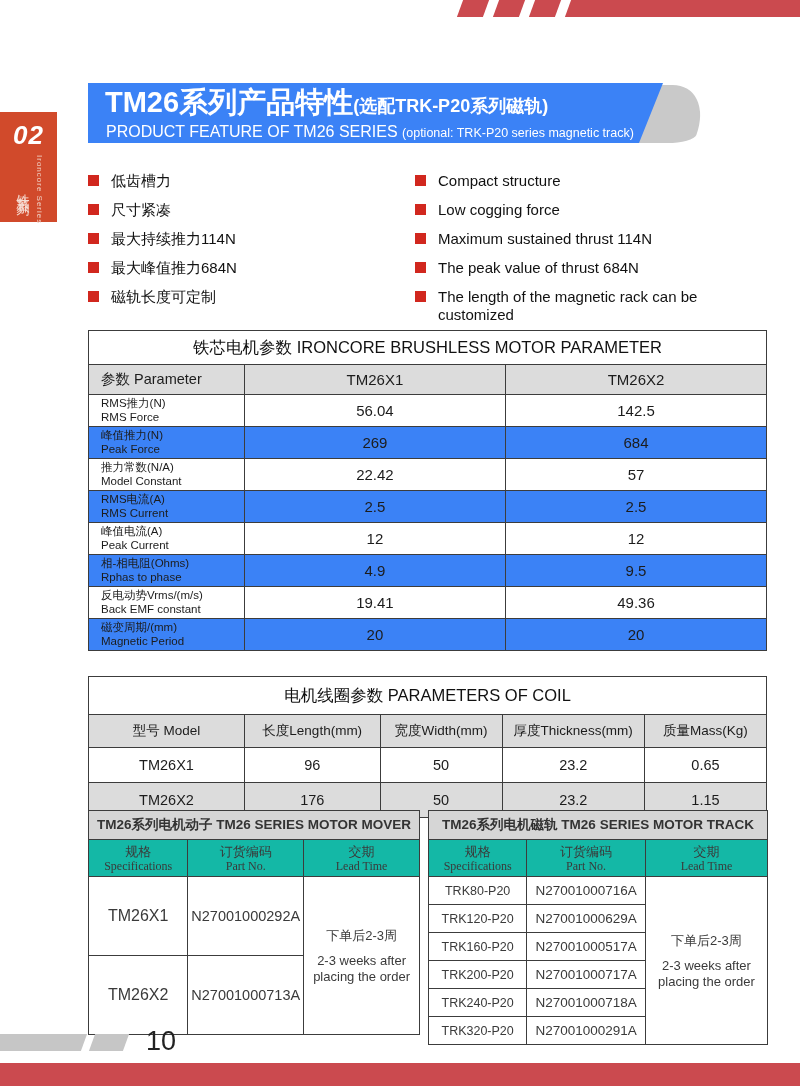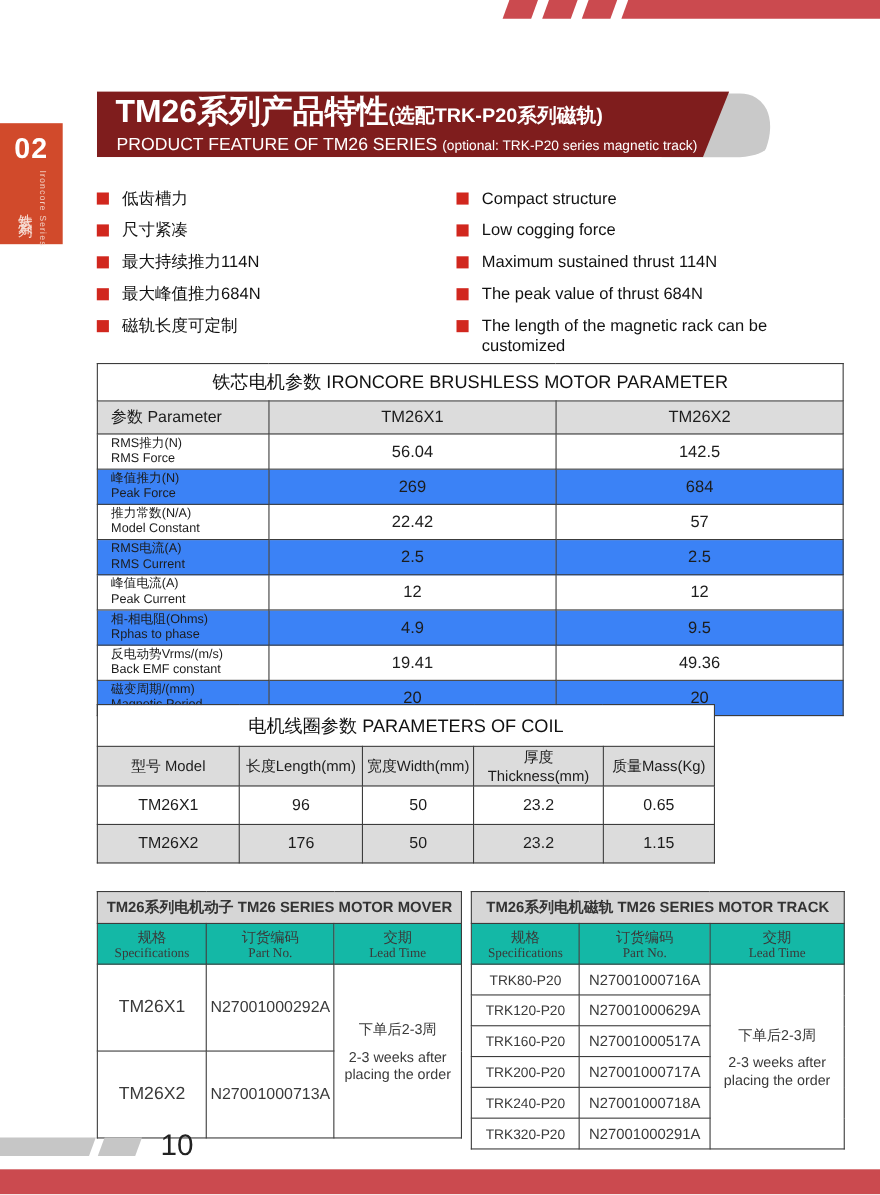--- a/index.html
+++ b/index.html
@@ -7,29 +7,29 @@
         font-family:"Liberation Sans","DejaVu Sans",sans-serif;color:#1c1c1c;}
 
   
   .deco-top{position:absolute;top:0;left:460px;right:-14px;height:17px;display:flex;}
   .deco-top .stripe{width:26px;height:17px;background:#cb4a4f;margin-right:10px;transform:skewX(-20deg);}
   .deco-top .bar{flex:1;height:17px;background:#cb4a4f;transform:skewX(-20deg);}
 
   
   .side-tab{position:absolute;left:0;top:112px;width:57px;height:110px;background:#d14a2b;
             color:#fff;text-align:center;}
-  .tab-num{font-size:26px;font-weight:bold;letter-spacing:1px;padding-top:8px;}
+  .tab-num{font-size:26px;font-weight:bold;letter-spacing:1px;padding-top:8px;font-style:italic;}
   .tab-vert{display:flex;justify-content:center;gap:3px;margin-top:4px;}
   .v-cn{writing-mode:vertical-rl;font-size:13px;letter-spacing:3px;color:#f6ddd4;}
   .v-en{writing-mode:vertical-rl;font-size:8px;letter-spacing:1px;color:#f0cfc3;}
 
   
   .banner-gray{position:absolute;left:612px;top:85px;width:92px;height:58px;background:#c9c9c9;
                transform:skewX(-20deg);border-top-right-radius:42px 50px;border-bottom-right-radius:26px 8px;}
-  .banner{position:absolute;left:88px;top:83px;width:575px;height:60px;background:#7f1d1d;color:#fff;
+  .banner{position:absolute;left:88px;top:83px;width:575px;height:60px;background:#3b82f6;color:#fff;
           clip-path:polygon(0 0,100% 0,calc(100% - 24px) 100%,0 100%);padding-left:0;}
   .banner .b1{padding:4px 0 0 17px;line-height:31px;white-space:nowrap;}
   .banner .b1a{font-size:29px;font-weight:bold;}
   .banner .b1b{font-size:18px;font-weight:bold;}
   .banner .b2{padding-left:18px;line-height:20px;white-space:nowrap;}
   .banner .b2a{font-size:16px;}
   .banner .b2b{font-size:12.5px;}
 
   
   .features{position:absolute;top:172px;}
@@ -49,21 +49,21 @@
   .t1 .head-row td{height:27px;background:#dcdcdc;font-size:14.5px;}
   .t1 .head-row td.param{text-align:left;padding-left:12px;}
   .t1 .head-row td.val{text-align:center;}
   .t1 .data-row td{height:29px;}
   .t1 .data-row.alt td{background:#3b82f6;}
   .t1 td.param{padding-left:12px;}
   .t1 .param .cn,.t1 .param .en{display:block;font-size:11.5px;line-height:13.5px;color:#1c1c1c;}
   .t1 td.val{text-align:center;font-size:15px;}
 
   
-  .t2{position:absolute;left:88px;top:640px;width:562px;padding-left:48px;}
+  .t2{position:absolute;left:88px;top:676px;width:679px;padding-left:48px;}
   .t2 .title-row td{height:35px;text-align:center;font-size:16.5px;color:#111;background:#fff;}
   .t2 .head-row td{height:30px;background:#dcdcdc;font-size:13.5px;text-align:center;}
   .t2 .data-row td{height:32px;text-align:center;font-size:14.5px;}
   .t2 .data-row.alt td{background:#dcdcdc;}
 
   
   .bt{position:absolute;top:810px;border:1.5px solid #3c3c3c;color:#3a3a3a;}
   .bt td{border:1px solid #3c3c3c;}
   .bt .title-row td{height:26px;background:#d6d6d6;text-align:center;font-weight:bold;font-size:13.5px;color:#333;}
   .bt .head-row td{height:34px;text-align:center;background:#14b8a6;font-family:Liberation Serif, serif;}

